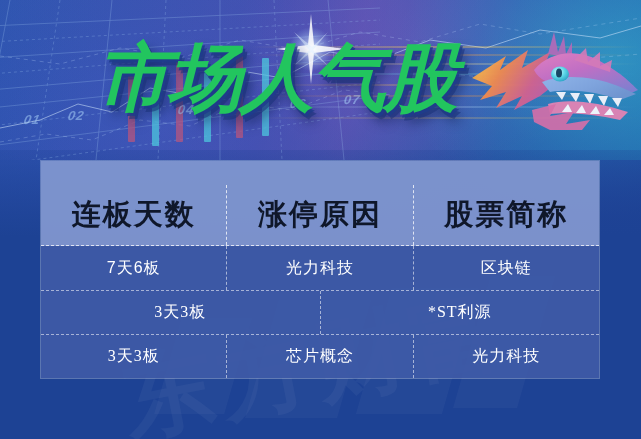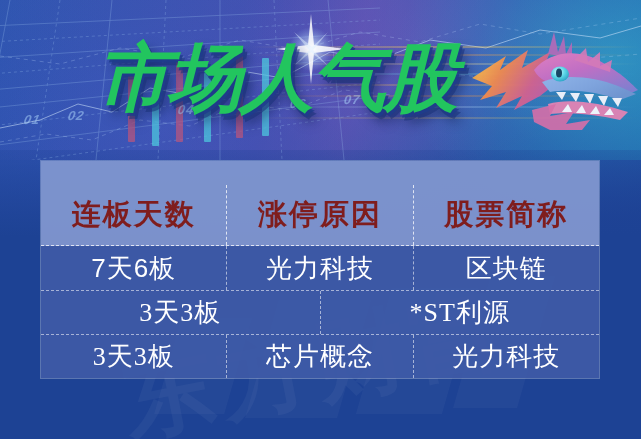--- a/index.html
+++ b/index.html
@@ -91,30 +91,30 @@
   .table{
     position:absolute; left:40px; top:160px; width:560px; height:219px;
     border:1px solid rgba(255,255,255,.28);
   }
   .thead{
     display:flex; height:85px; background:rgba(130,152,208,.93);
     border-bottom:1px dashed rgba(255,255,255,.75);
   }
   .thead .th{
     flex:1; display:flex; align-items:center; justify-content:center;
-    color:#7f1d1d; font-size:29px; font-weight:bold; letter-spacing:2px;margin-top:24px;
+    color:#0f172a; font-size:29px; font-weight:bold; letter-spacing:2px;margin-top:24px;
   }
   .thead .th + .th{ border-left:1px dashed rgba(255,255,255,.75); }
 
   .tbody{ background:rgba(62,90,167,.93); height:132px; }
   .trow{ display:flex; height:44px; }
   .trow + .trow{ border-top:1px dashed rgba(255,255,255,.55);font-family:Liberation Serif, serif; }
   .trow .td{
     flex:1; display:flex; align-items:center; justify-content:center;
-    color:#fff; font-size:26px; letter-spacing:1px;
+    color:#fff; font-size:16px; letter-spacing:1px;
   }
   .trow .td + .td{ border-left:1px dashed rgba(255,255,255,.55); }
 </style>
 </head>
 <body>
 
 <div id="poster">
 
   <div class="bg-base"></div>
   <div class="bg-upper"></div>

